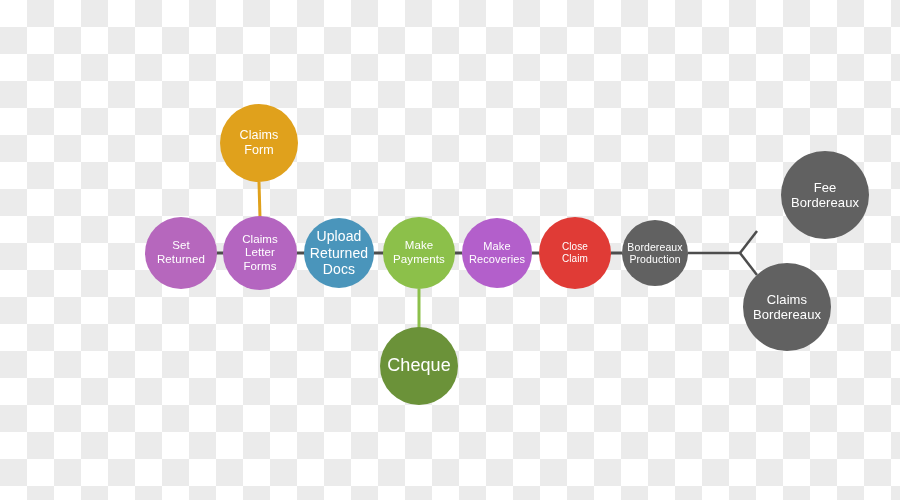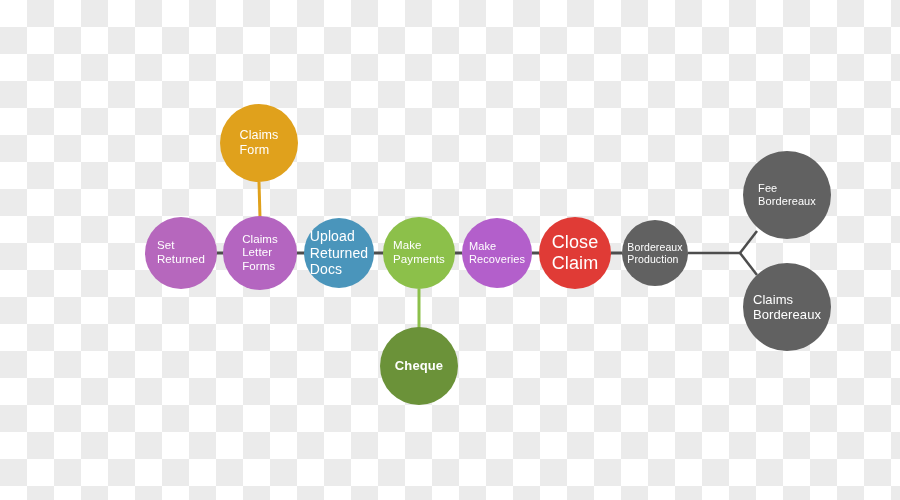--- a/index.html
+++ b/index.html
@@ -33,21 +33,21 @@
     width: 900px;
     height: 500px;
     pointer-events: none;
   }
   .node {
     position: absolute;
     border-radius: 50%;
     display: flex;
     align-items: center;
     justify-content: center;
-    text-align: left;
+    text-align: center;
     color: #ffffff;
     box-sizing: border-box;
     line-height: 1.18;
     letter-spacing: 0.1px;
     cursor: pointer;
     user-select: none;
   }
   .node .node-label {
     display: block;
     padding: 0 4px;
@@ -95,32 +95,32 @@
 Docs</span>
       </div>
       <div class="node" style="left: 383px; top: 217px; width: 72px; height: 72px; background: rgb(140, 192, 74); font-size: 11.5px;">
         <span class="node-label">Make
 Payments</span>
       </div>
       <div class="node" style="left: 462px; top: 218px; width: 70px; height: 70px; background: rgb(179, 95, 203); font-size: 11px;">
         <span class="node-label">Make
 Recoveries</span>
       </div>
-      <div class="node" style="left: 539px; top: 217px; width: 72px; height: 72px; background: rgb(224, 59, 54); font-size: 18px;">
+      <div class="node" style="left: 539px; top: 217px; width: 72px; height: 72px; background: rgb(224, 59, 54); font-size: 10px;">
         <span class="node-label">Close
 Claim</span>
       </div>
       <div class="node" style="left: 622px; top: 220px; width: 66px; height: 66px; background: rgb(97, 97, 97); font-size: 10.5px;">
         <span class="node-label">Bordereaux
 Production</span>
       </div>
-      <div class="node" style="left: 380px; top: 327px; width: 78px; height: 78px; background: rgb(107, 146, 57); font-size: 13px; font-weight: bold;">
+      <div class="node" style="left: 380px; top: 327px; width: 78px; height: 78px; background: rgb(107, 146, 57); font-size: 18px;">
         <span class="node-label">Cheque</span>
       </div>
-      <div class="node" style="left: 743px; top: 151px; width: 88px; height: 88px; background: rgb(97, 97, 97); font-size: 11px;">
+      <div class="node" style="left: 781px; top: 151px; width: 88px; height: 88px; background: rgb(97, 97, 97); font-size: 13px;">
         <span class="node-label">Fee
 Bordereaux</span>
       </div>
       <div class="node" style="left: 743px; top: 263px; width: 88px; height: 88px; background: rgb(97, 97, 97); font-size: 13px;">
         <span class="node-label">Claims
 Bordereaux</span>
       </div>
     </div>
 
 </div>

